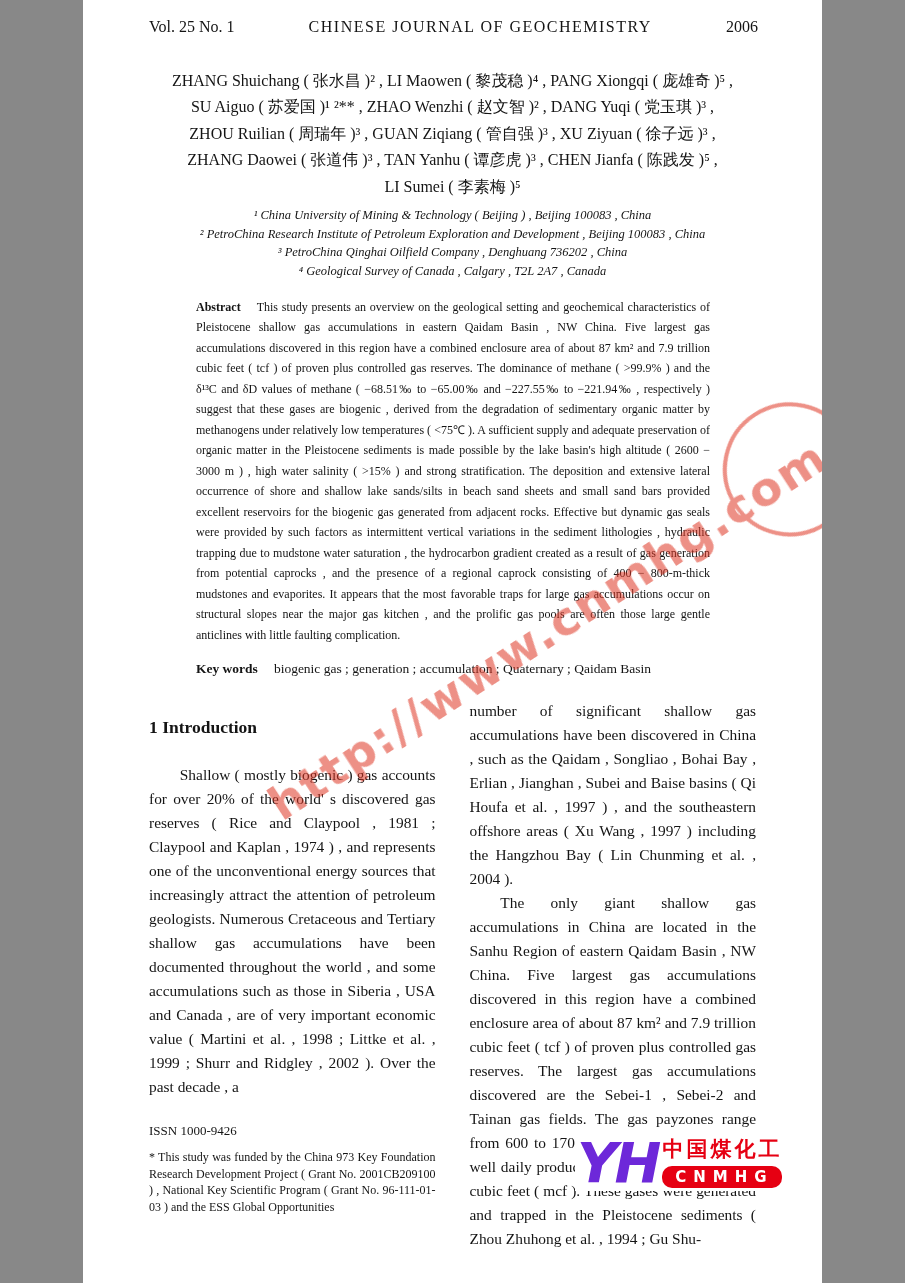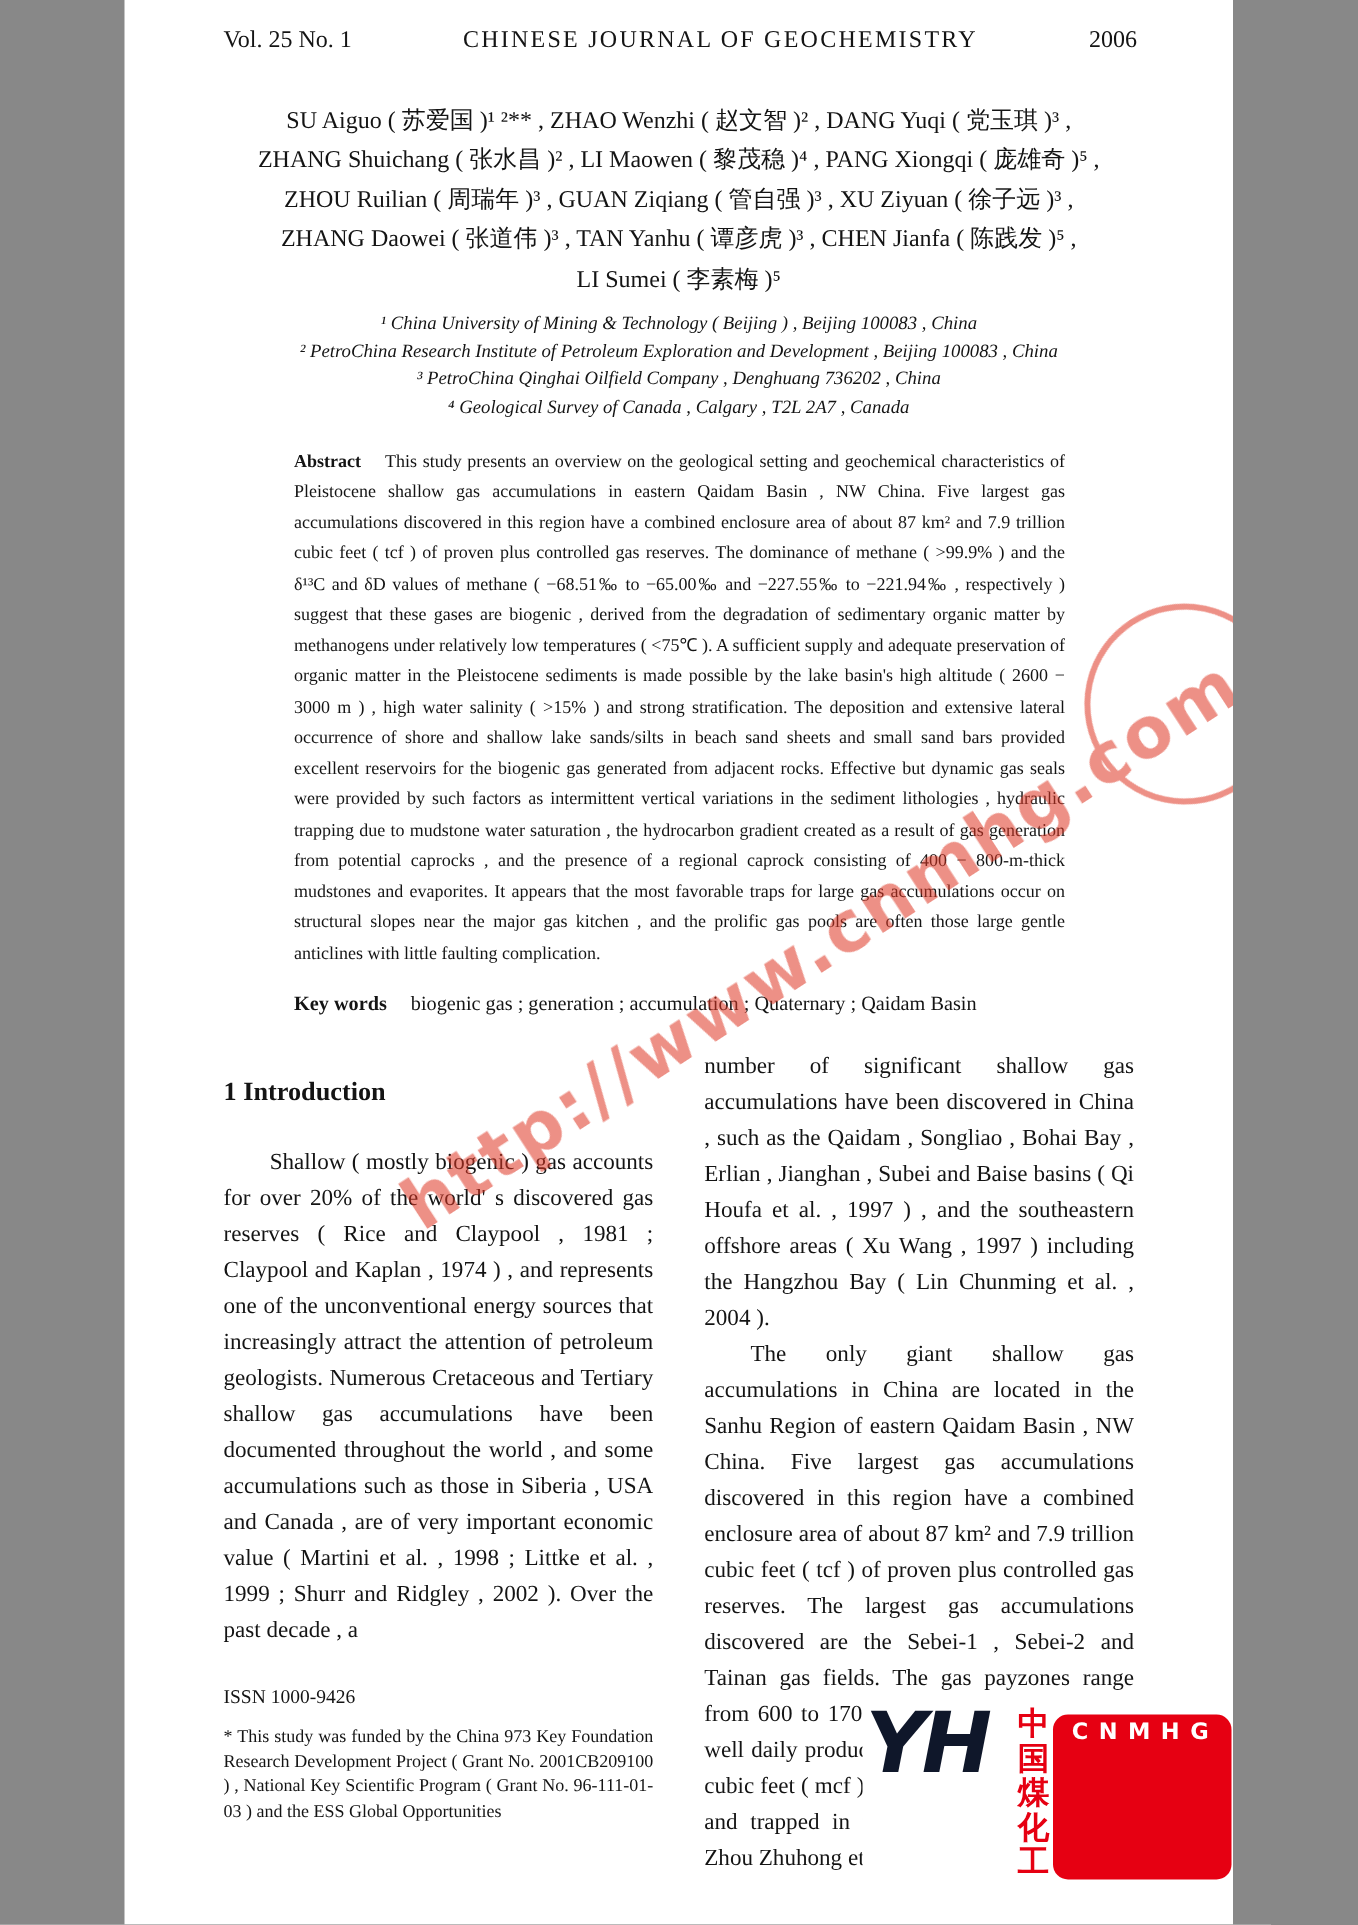--- a/index.html
+++ b/index.html
@@ -48,23 +48,23 @@
     position:absolute;right:-30px;top:-42px;width:126px;height:126px;
     border:4px solid #de3522;border-radius:50%;
   }
   
   .logo{
     position:absolute;left:492px;top:1134px;z-index:6;display:flex;align-items:flex-start;
     background:#ffffff;padding:2px 6px 2px 2px;
   }
   .logo-mark{
     font-family:"DejaVu Sans", sans-serif;font-weight:bold;font-style:italic;
-    font-size:56px;line-height:.95;color:#0f172a;letter-spacing:-3px;
+    font-size:56px;line-height:.95;color:#6d28d9;letter-spacing:-3px;
   }
-  .logo-right{display:flex;flex-direction:row;margin-left:20px;margin-top:2px;justify-content:center;}
+  .logo-right{display:flex;flex-direction:column;margin-left:4px;margin-top:2px;justify-content:center;}
   .logo-cn{
     font-family:"DejaVu Sans", sans-serif;color:#e60012;font-size:21px;
     font-weight:bold;letter-spacing:3px;line-height:1.1;
   }
   .logo-en{
     margin-top:5px;background:#e60012;color:#ffffff;border-radius:10px;
     font-family:"DejaVu Sans", sans-serif;font-weight:bold;font-size:15px;
     letter-spacing:7px;text-align:center;padding:2px 8px 2px 12px;
   }
 </style>
@@ -74,22 +74,22 @@
 <div class="page">
 
   <div class="jheader">
     <span>Vol. 25  No. 1</span>
     <span class="jname">CHINESE JOURNAL OF GEOCHEMISTRY</span>
     <span>2006</span>
   </div>
 
 
   <div class="authors">
+    <div>ZHANG Shuichang ( 张水昌 )² , LI Maowen ( 黎茂稳 )⁴ , PANG Xiongqi ( 庞雄奇 )⁵ ,</div>
     <div>SU Aiguo ( 苏爱国 )¹ ²** , ZHAO Wenzhi ( 赵文智 )² , DANG Yuqi ( 党玉琪 )³ ,</div>
-    <div>ZHANG Shuichang ( 张水昌 )² , LI Maowen ( 黎茂稳 )⁴ , PANG Xiongqi ( 庞雄奇 )⁵ ,</div>
     <div>ZHOU Ruilian ( 周瑞年 )³ , GUAN Ziqiang ( 管自强 )³ , XU Ziyuan ( 徐子远 )³ ,</div>
     <div>ZHANG Daowei ( 张道伟 )³ , TAN Yanhu ( 谭彦虎 )³ , CHEN Jianfa ( 陈践发 )⁵ ,</div>
     <div>LI Sumei ( 李素梅 )⁵</div>
   </div>
 
   <div class="affils">
     <div>¹ China University of Mining &amp; Technology ( Beijing ) , Beijing 100083 , China</div>
     <div>² PetroChina Research Institute of Petroleum Exploration and Development , Beijing 100083 , China</div>
     <div>³ PetroChina Qinghai Oilfield Company , Denghuang 736202 , China</div>
     <div>⁴ Geological Survey of Canada , Calgary , T2L 2A7 , Canada</div>

